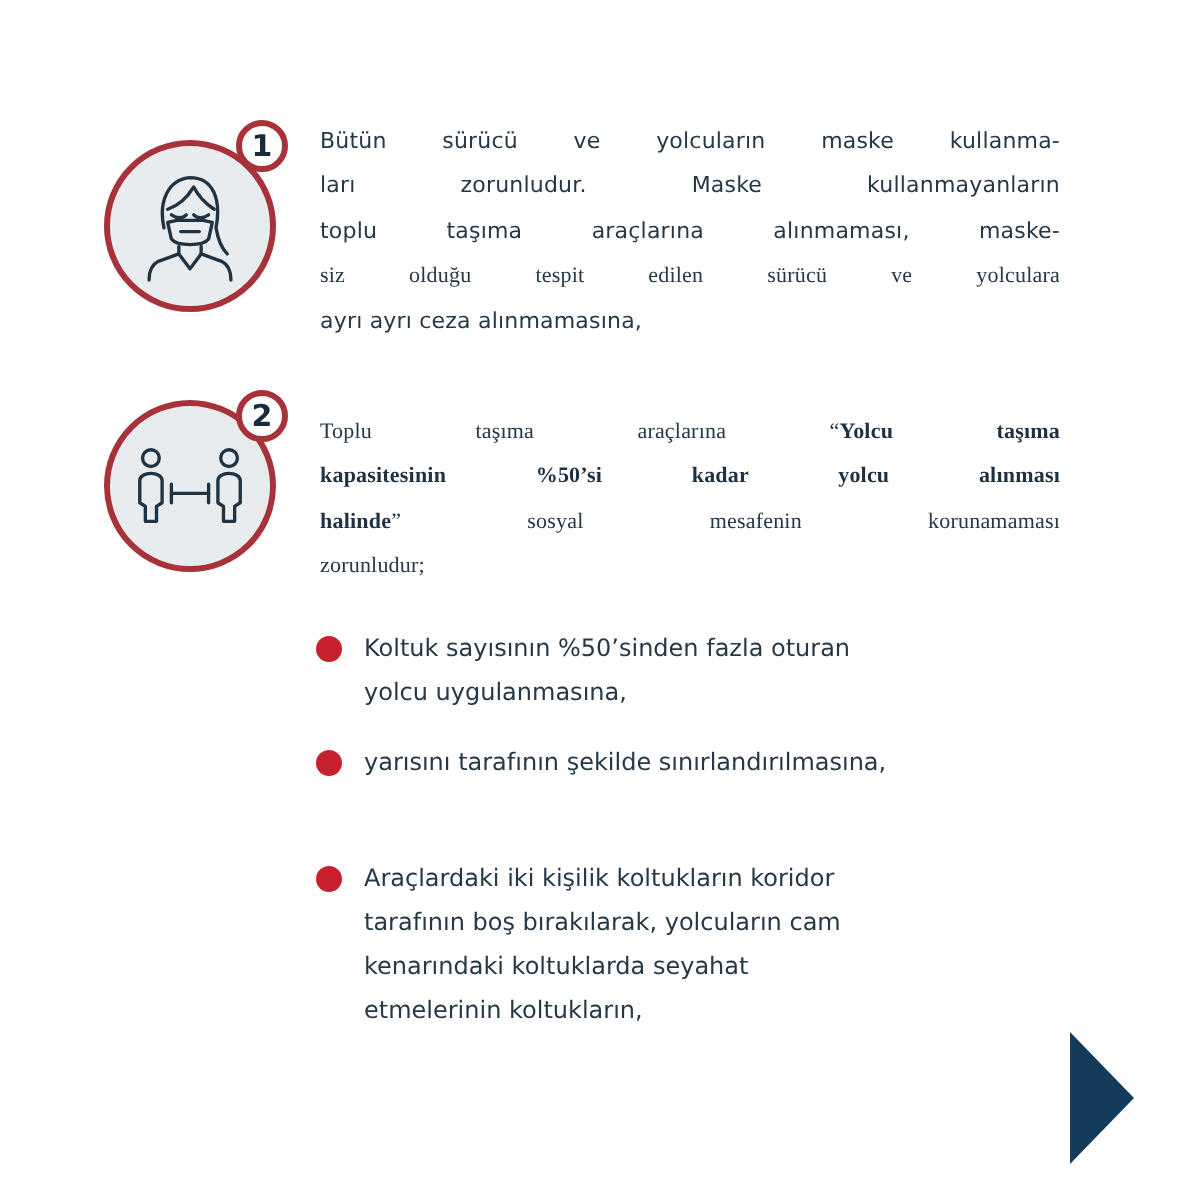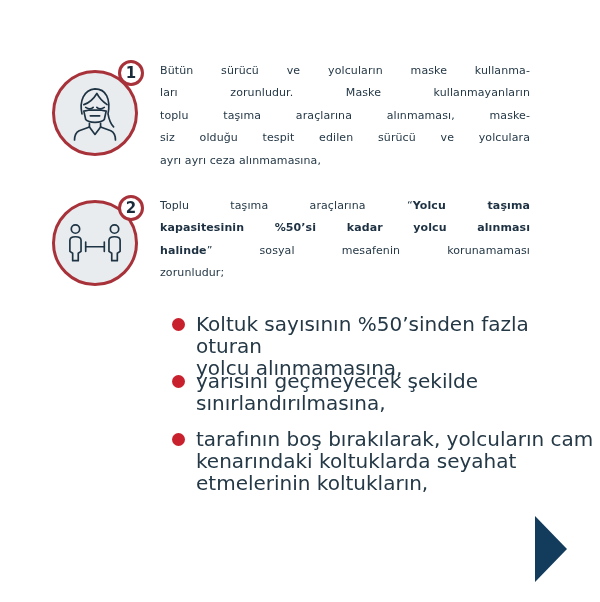--- a/index.html
+++ b/index.html
@@ -16,21 +16,21 @@
     position: absolute; width: 26px; height: 26px; border-radius: 50%;
     background: #ffffff; border: 3px solid #a8323a; box-sizing: border-box;
     font-weight: bold; font-size: 15px; line-height: 20px; text-align: center; color: #1a2c3c;
   }
   .para {
     position: absolute; left: 160px; font-size: 11px; line-height: 22.4px; color: #243846;
     text-align: justify; letter-spacing: 0.1px;
   }
   .para b { font-weight: bold; color: #1d3142; }
   .bullet {
-    position: absolute; left: 172px; font-size: 20px; line-height: 22px; color: #243846;
+    position: absolute; left: 158px; font-size: 12px; line-height: 22px; color: #243846;
   }
   .bullet .dot {
     position: absolute; left: 0; top: 5px; width: 13px; height: 13px; border-radius: 50%;
     background: #c8212d;
   }
   .bullet .txt { display: block; margin-left: 24px; }
   .next-arrow {
     position: absolute; left: 535px; top: 516px; width: 0; height: 0;
     border-top: 33px solid transparent; border-bottom: 33px solid transparent;
     border-left: 32px solid #123b5c; cursor: pointer;
@@ -51,55 +51,56 @@
     <path d="M49 54 L49 58 L60 62 C64 64 65 68 65 72"></path>
     <path d="M37 58 L43 66 L49 58"></path>
   </svg>
 </div>
 <div class="badge" style="left:118px; top:60px;">1</div>
 
 <div class="para" style="top:60px; width:370px;">
   <div style="text-align-last:justify;">Bütün sürücü ve yolcuların maske kullanma-</div>
   <div style="text-align-last:justify;">ları zorunludur. Maske kullanmayanların</div>
   <div style="text-align-last:justify;">toplu taşıma araçlarına alınmaması, maske-</div>
-  <div style="text-align-last:justify;">siz olduğu tespit edilen sürücü ve yolculara</div>
+  <div style="text-align-last:justify;font-family:Liberation Serif, serif;">siz olduğu tespit edilen sürücü ve yolculara</div>
   <div>ayrı ayrı ceza alınmamasına,</div>
 </div>
 
 <div class="icon-circle" style="left:52px; top:200px;">
   <svg viewBox="0 0 86 86" fill="none" stroke="#1e3444" stroke-width="1.8" stroke-linecap="round" stroke-linejoin="round">
     <circle cx="22" cy="28" r="4.5"></circle>
     <path d="M16 40 C16 35 28 35 28 40 L28 52 L25 54 L25 62 L19 62 L19 54 L16 52 Z"></path>
     <circle cx="64" cy="28" r="4.5"></circle>
     <path d="M58 40 C58 35 70 35 70 40 L70 52 L67 54 L67 62 L61 62 L61 54 L58 52 Z"></path>
     <path d="M33 42 L33 52"></path>
     <path d="M53 42 L53 52"></path>
     <path d="M33 47 L53 47"></path>
   </svg>
 </div>
 <div class="badge" style="left:118px; top:195px;">2</div>
 
-<div class="para" style="top:195px; width:370px;">
+<div class="para" style="top:205px; width:370px;font-family:Liberation Serif, serif;">
   <div style="text-align-last:justify;">Toplu taşıma araçlarına “<b>Yolcu taşıma</b></div>
   <div style="text-align-last:justify;"><b>kapasitesinin %50’si kadar yolcu alınması</b></div>
   <div style="text-align-last:justify;"><b>halinde</b>” sosyal mesafenin korunamaması</div>
   <div>zorunludur;</div>
 </div>
 
 <div class="bullet" style="top:313px;">
   <span class="dot"></span>
   <span class="txt">Koltuk sayısının %50’sinden fazla oturan</span>
-  <span class="txt">yolcu alınmamasına,</span>
+  <span class="txt">yolcu uygulanmasına,</span>
 </div>
 
 <div class="bullet" style="top:370px;">
   <span class="dot"></span>
-  <span class="txt">yarısını geçmeyecek şekilde sınırlandırılmasına,</span>
+  <span class="txt">yarısını tarafının şekilde sınırlandırılmasına,</span>
 </div>
 
 <div class="bullet" style="top:428px;">
   <span class="dot"></span>
+  <span class="txt">Araçlardaki iki kişilik koltukların koridor</span>
   <span class="txt">tarafının boş bırakılarak, yolcuların cam</span>
   <span class="txt">kenarındaki koltuklarda seyahat</span>
   <span class="txt">etmelerinin koltukların,</span>
 </div>
 
 <div class="next-arrow"></div>
 
 </body></html>

